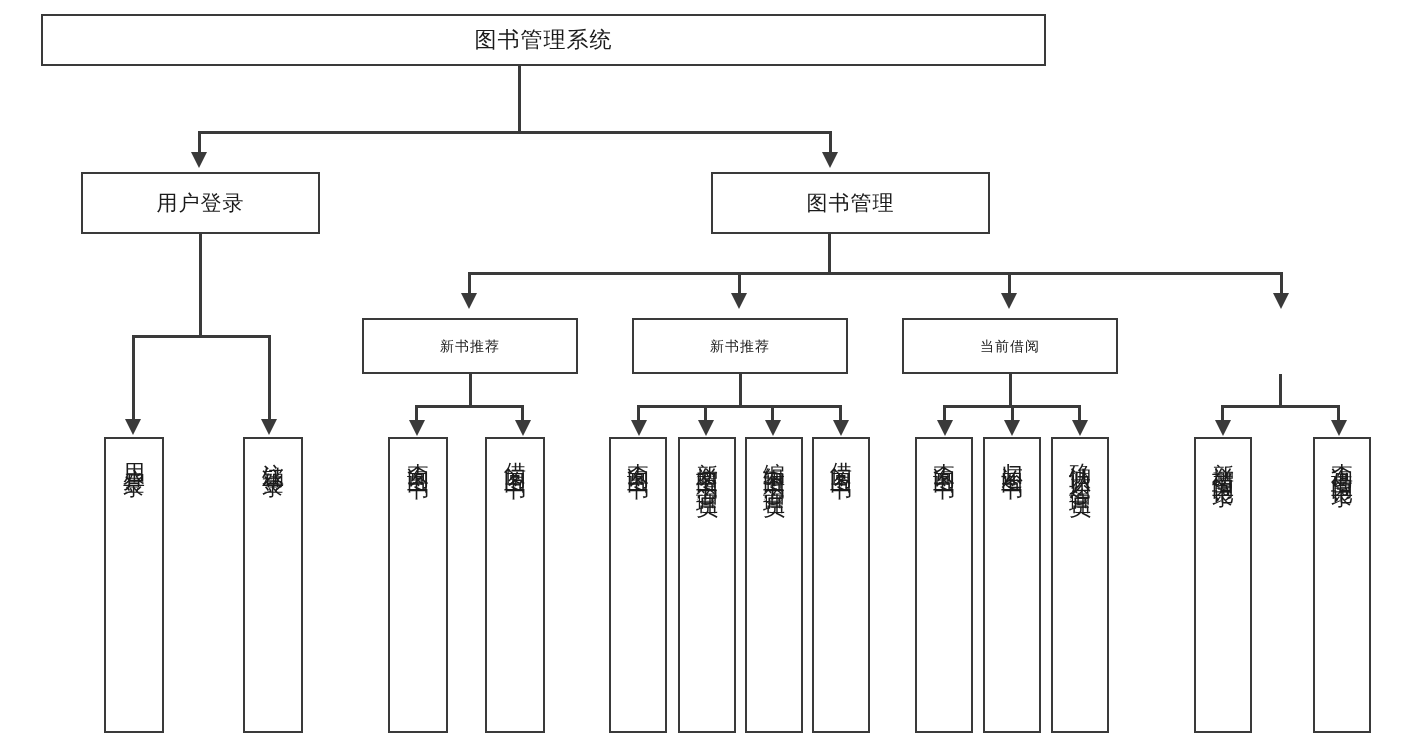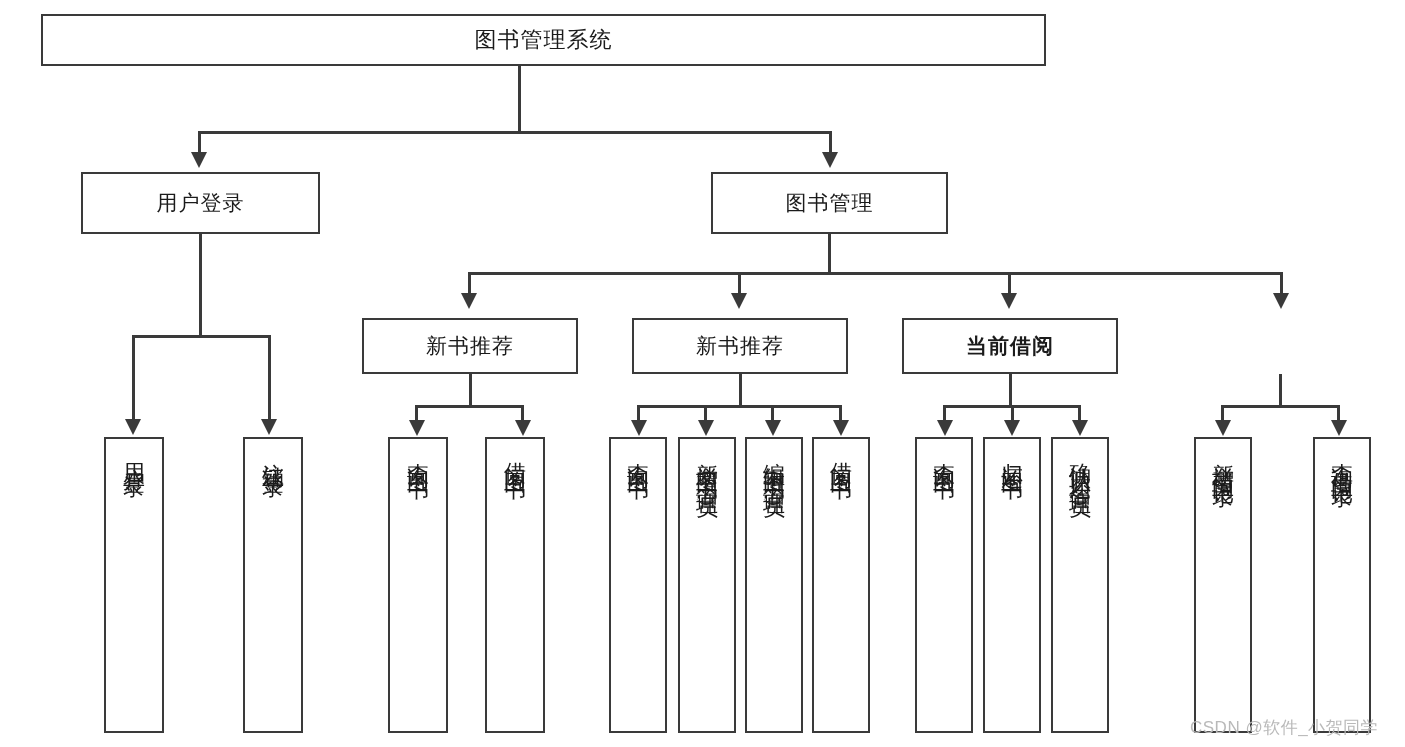--- a/index.html
+++ b/index.html
@@ -44,21 +44,21 @@
     margin-left: 24px;
   }
   #node-root .label { font-size: 22px; }
 
   
   .lvl1 { height: 62px; }
   .lvl1 .label { font-size: 21px; }
 
   
   .lvl2 { height: 56px; }
-  .lvl2 .label { font-size: 21px; }
+  .lvl2 .label { font-size: 14px; }
 
   
   .leaf {
     top: 437px;
     height: 296px;
     align-items: flex-start;
     justify-content: center;
     padding-top: 6px;
   }
   .leaf .vlabel {
@@ -118,21 +118,21 @@
   <div class="vline" style="left:518px; top:66px; height:66px;"></div>
   <div class="hline" style="left:198px; top:131px; width:634px;"></div>
   <div class="vline" style="left:198px; top:131px; height:22px;"></div>
   <div class="vline" style="left:829px; top:131px; height:22px;"></div>
   <div class="arrow" style="left:191px; top:152px;"></div>
   <div class="arrow" style="left:822px; top:152px;"></div>
 
   <div class="node lvl1" style="left:81px; top:172px; width:239px;">
     <span class="label">用户登录</span>
   </div>
-  <div class="node lvl1" style="left:711px; top:172px; width:237px;">
+  <div class="node lvl1" style="left:711px; top:172px; width:279px;">
     <span class="label">图书管理</span>
   </div>
 
   <div class="vline" style="left:199px; top:234px; height:102px;"></div>
   <div class="hline" style="left:132px; top:335px; width:138px;"></div>
   <div class="vline" style="left:132px; top:335px; height:85px;"></div>
   <div class="vline" style="left:268px; top:335px; height:85px;"></div>
   <div class="arrow" style="left:125px; top:419px;"></div>
   <div class="arrow" style="left:261px; top:419px;"></div>
 
@@ -146,21 +146,21 @@
   <div class="arrow" style="left:731px; top:293px;"></div>
   <div class="arrow" style="left:1001px; top:293px;"></div>
   <div class="arrow" style="left:1273px; top:293px;"></div>
 
   <div class="node lvl2" style="left:362px; top:318px; width:216px;">
     <span class="label">新书推荐</span>
   </div>
   <div class="node lvl2" style="left:632px; top:318px; width:216px;">
     <span class="label">新书推荐</span>
   </div>
-  <div class="node lvl2" style="left:902px; top:318px; width:216px;font-weight:bold;">
+  <div class="node lvl2" style="left:902px; top:318px; width:216px;">
     <span class="label">当前借阅</span>
   </div>
 
   <div class="vline" style="left:469px; top:374px; height:32px;"></div>
   <div class="hline" style="left:415px; top:405px; width:109px;"></div>
   <div class="vline" style="left:415px; top:405px; height:16px;"></div>
   <div class="vline" style="left:521px; top:405px; height:16px;"></div>
   <div class="arrow" style="left:409px; top:420px;"></div>
   <div class="arrow" style="left:515px; top:420px;"></div>
 
@@ -228,15 +228,14 @@
     <span class="vlabel">确认归还（管理员）</span>
   </div>
 
   <div class="node leaf" style="left:1194px; width:58px;">
     <span class="vlabel">新增借阅记录</span>
   </div>
   <div class="node leaf" style="left:1313px; width:58px;">
     <span class="vlabel">查询借阅记录</span>
   </div>
 
-  <div id="watermark">CSDN @软件_小贺同学</div>
 
 </div>
 
 </body></html>

